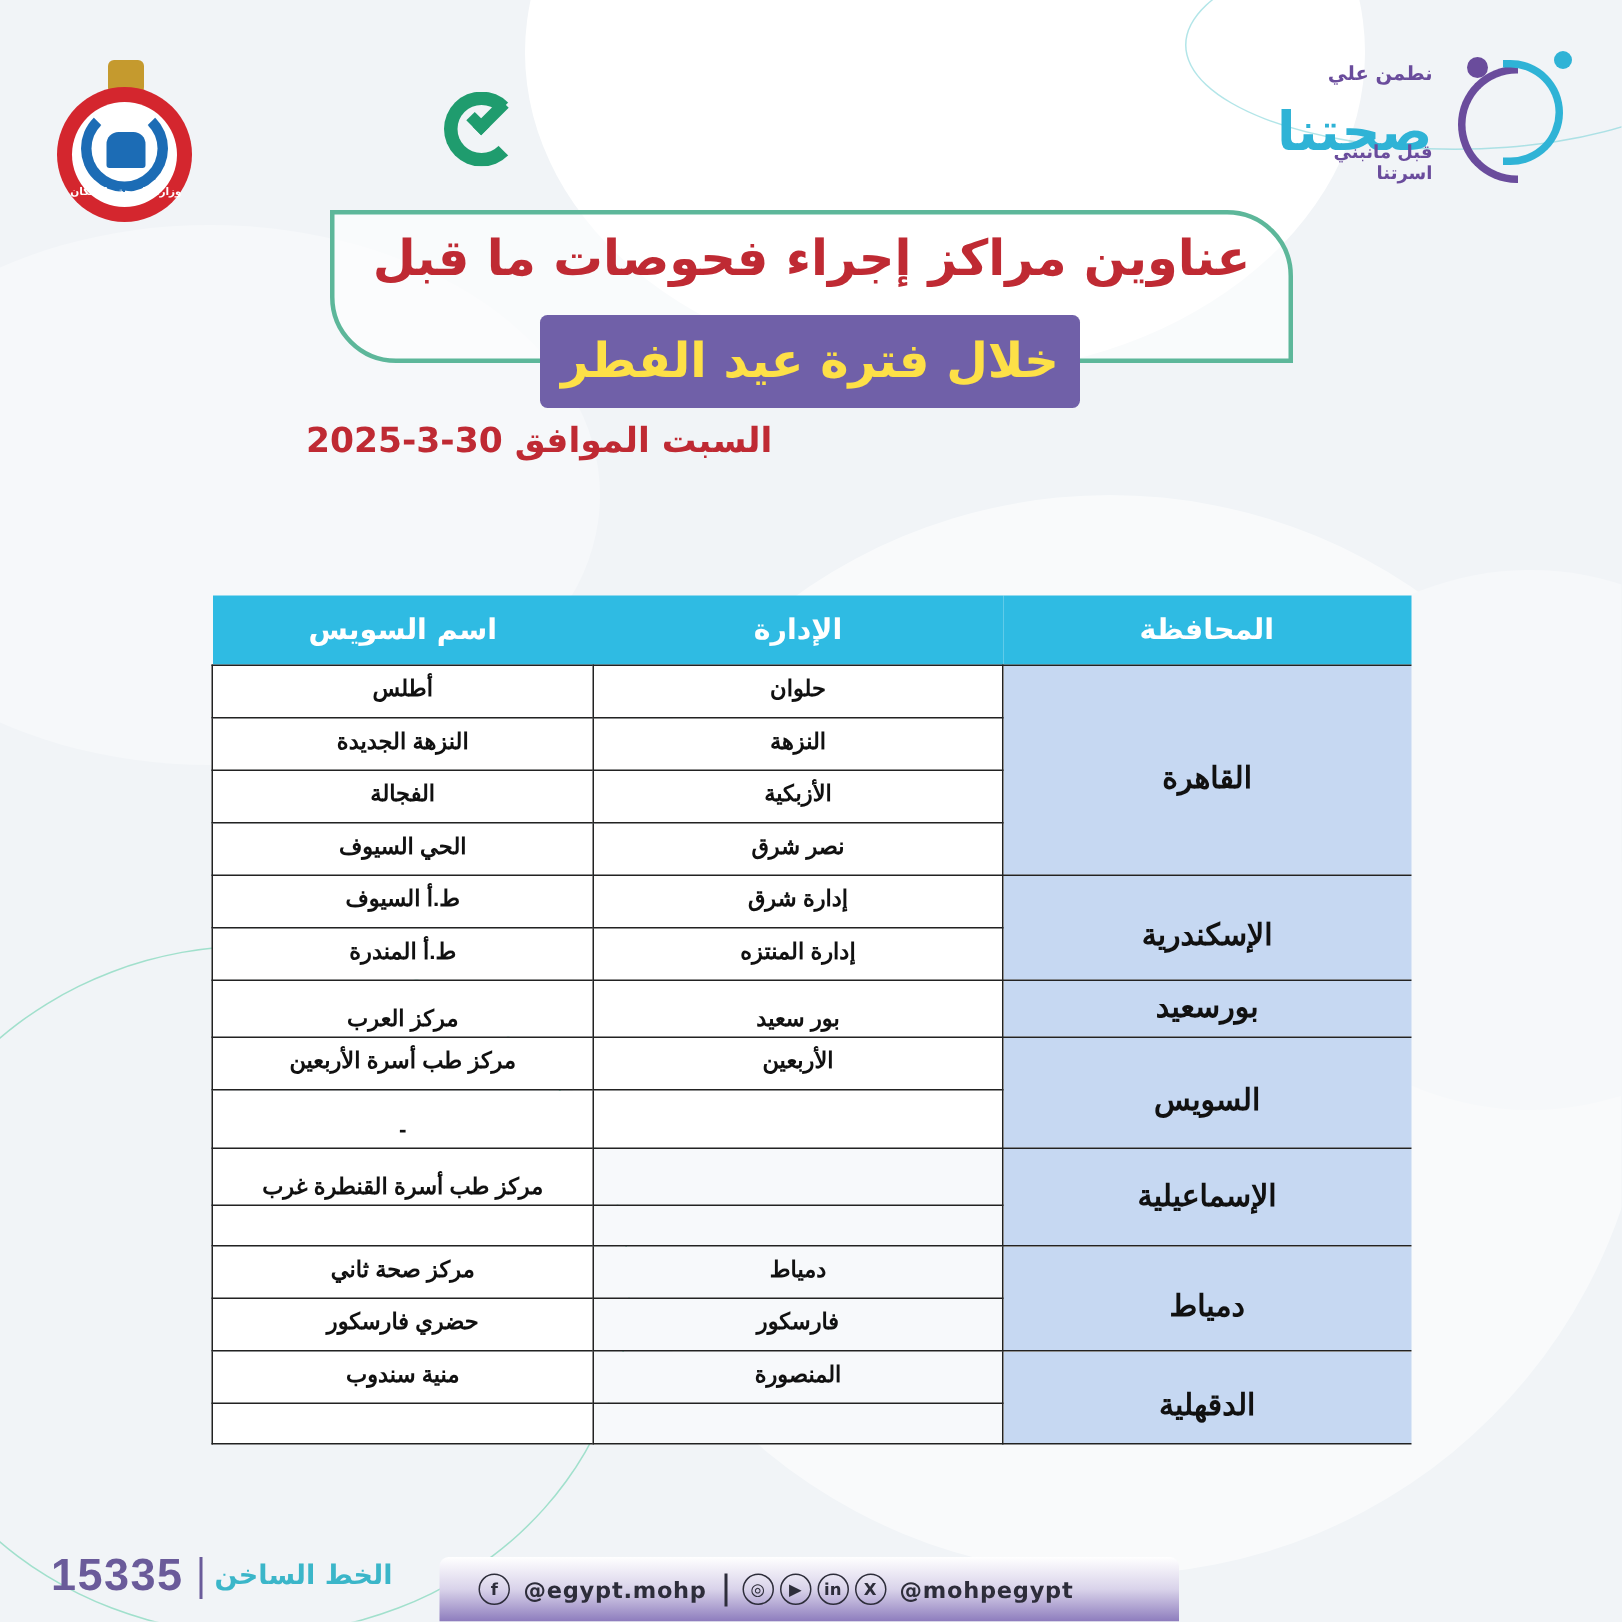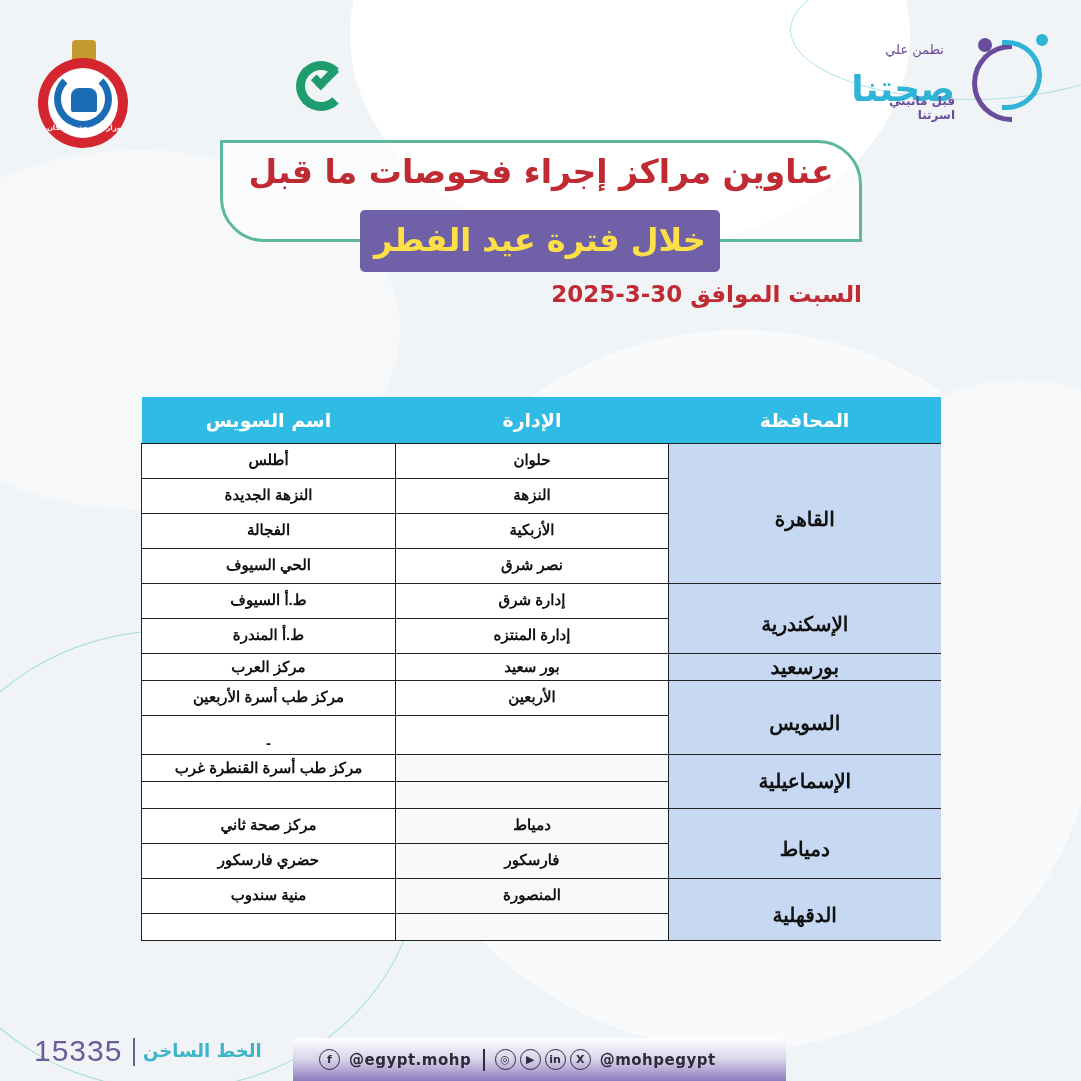--- a/index.html
+++ b/index.html
@@ -60,21 +60,21 @@
       position: absolute; right: 4px; top: 6px; width: 50px; height: 50px; border-radius: 50%;
       border: 9px solid #1f9c6e; border-right-color: transparent;
     }
     .check-mark {
       position: absolute; right: 12px; top: 14px; width: 26px; height: 14px;
       border-left: 8px solid #1f9c6e; border-bottom: 8px solid #1f9c6e; transform: rotate(-45deg);
     }
 
     .sehetna-logo { position: absolute; left: 840px; top: 22px; width: 210px; height: 100px; }
     .sehetna-small {
-      position: absolute; right: 106px; top: 20px; font-size: 13px; font-weight: normal; color: #6a4c9c; direction: rtl;
+      position: absolute; right: 95px; top: 20px; font-size: 13px; font-weight: bold; color: #6a4c9c; direction: rtl;
     }
     .sehetna-big {
       position: absolute; right: 95px; top: 30px; font-size: 36px; font-weight: bold; color: #2fb3d6; direction: rtl;
       letter-spacing: 1px;
       margin-top: 16px;
     }
     .sehetna-sub {
       position: absolute; right: 95px; top: 72px; font-size: 12px; font-weight: bold; color: #6a4c9c; direction: rtl; margin-left: 23px;
     }
     .heart-left {
@@ -97,52 +97,52 @@
     .title-main {
       position: absolute; left: 220px; top: 146px; width: 642px; text-align: center;
       font-size: 33px; font-weight: bold; color: #bf2a33; direction: rtl; line-height: 52px;
     }
     .subtitle-pill {
       position: absolute; left: 360px; top: 210px; width: 360px; height: 62px;
       background: #7060a8; border-radius: 5px; color: #fde047;
       font-size: 32px; font-weight: bold; text-align: center; line-height: 60px; direction: rtl;
     }
     .date-line {
-      position: absolute; left: 220px; top: 278px; width: 642px; text-align: right;
+      position: absolute; left: 204px; top: 278px; width: 642px; text-align: left;
       font-size: 23px; font-weight: bold; color: #bf2a33; direction: rtl; line-height: 32px;
     }
 
     
     .table-wrap { position: absolute; left: 141px; top: 397px; width: 799px; }
     table { border-collapse: collapse; width: 799px; direction: rtl; table-layout: fixed; }
     th {
       background: #2fbbe3; color: #fff; height: 46px; font-size: 19px; font-weight: bold;
       border: none;
     }
     td {
       font-family: "Liberation Sans", sans-serif; font-weight: bold; font-size: 15px; color: #111;
       text-align: center; vertical-align: top; padding-top: 5px;
       border: 1.5px solid #222; background: #fff; height: 35px; line-height: 22px;
       white-space: nowrap; overflow: hidden;
     }
     td.gov {
       background: #c6d8f2; font-size: 20px; vertical-align: middle; padding-top: 12px;
       border-left: 1.5px solid #222; border-right: none;
     }
-    tr.thin td { height: 27px; padding-top: 2px; }
+    tr.thin td { height: 27px; padding-top: 15px; }
     tr.thin td.gov { padding-top: 0; }
     td.soft { background: #f7f9fb; }
     col.c-gov { width: 272px; }
     col.c-dept { width: 273px; }
     col.c-outlet { width: 254px; }
     td.mid { vertical-align: top; padding-top: 16px; }
 
     
     .hotline-num {
-      position: absolute; left: 34px; top: 1034px; font-size: 30px; font-weight: normal; color: #6a5b9a;
+      position: absolute; left: 34px; top: 1034px; font-size: 30px; font-weight: bold; color: #6a5b9a;
       font-family: "Liberation Sans", sans-serif; letter-spacing: 1px;
     }
     .hotline-sep {
       position: absolute; left: 133px; top: 1038px; width: 2px; height: 28px; background: #6a5b9a;
     }
     .hotline-label {
       position: absolute; left: 143px; top: 1040px; font-size: 18px; font-weight: bold; color: #3bb6c9; direction: rtl;
     }
     .social-bar {
       position: absolute; left: 293px; top: 1038px; width: 493px; height: 43px;

